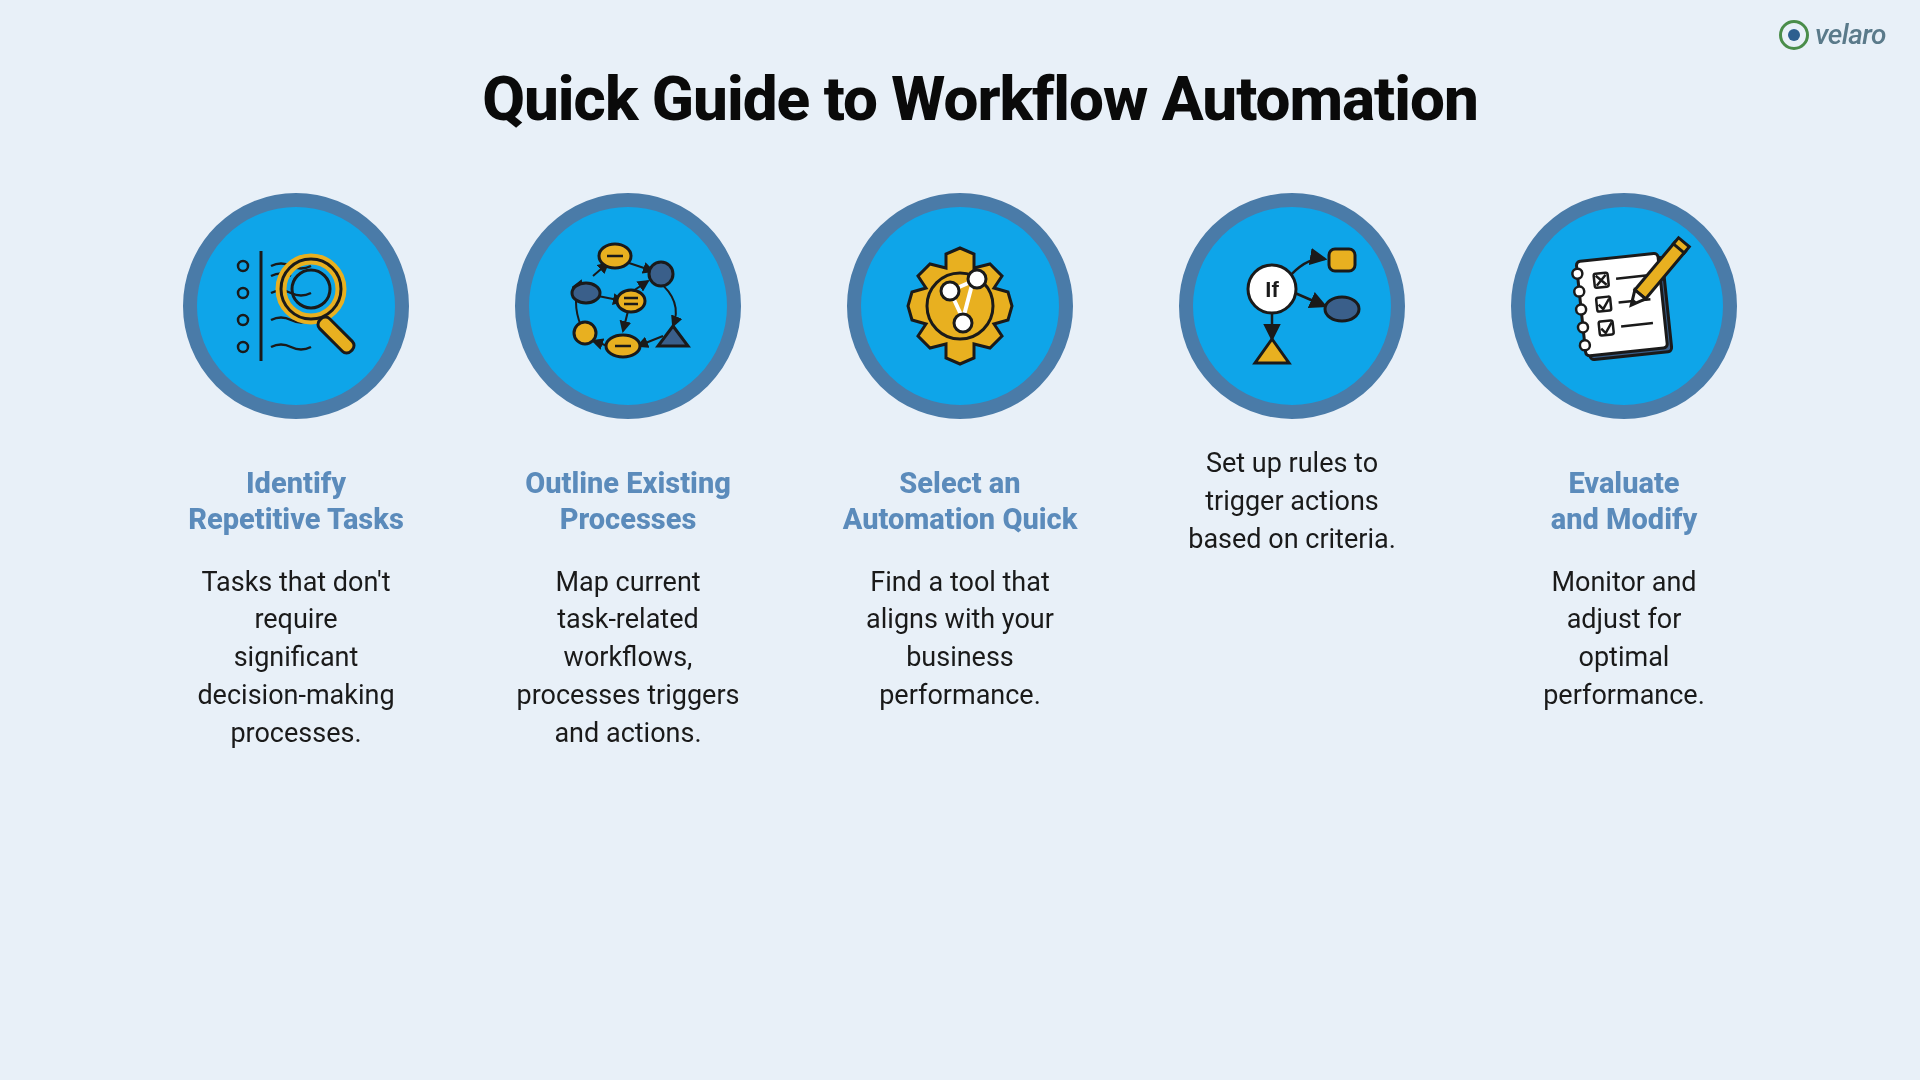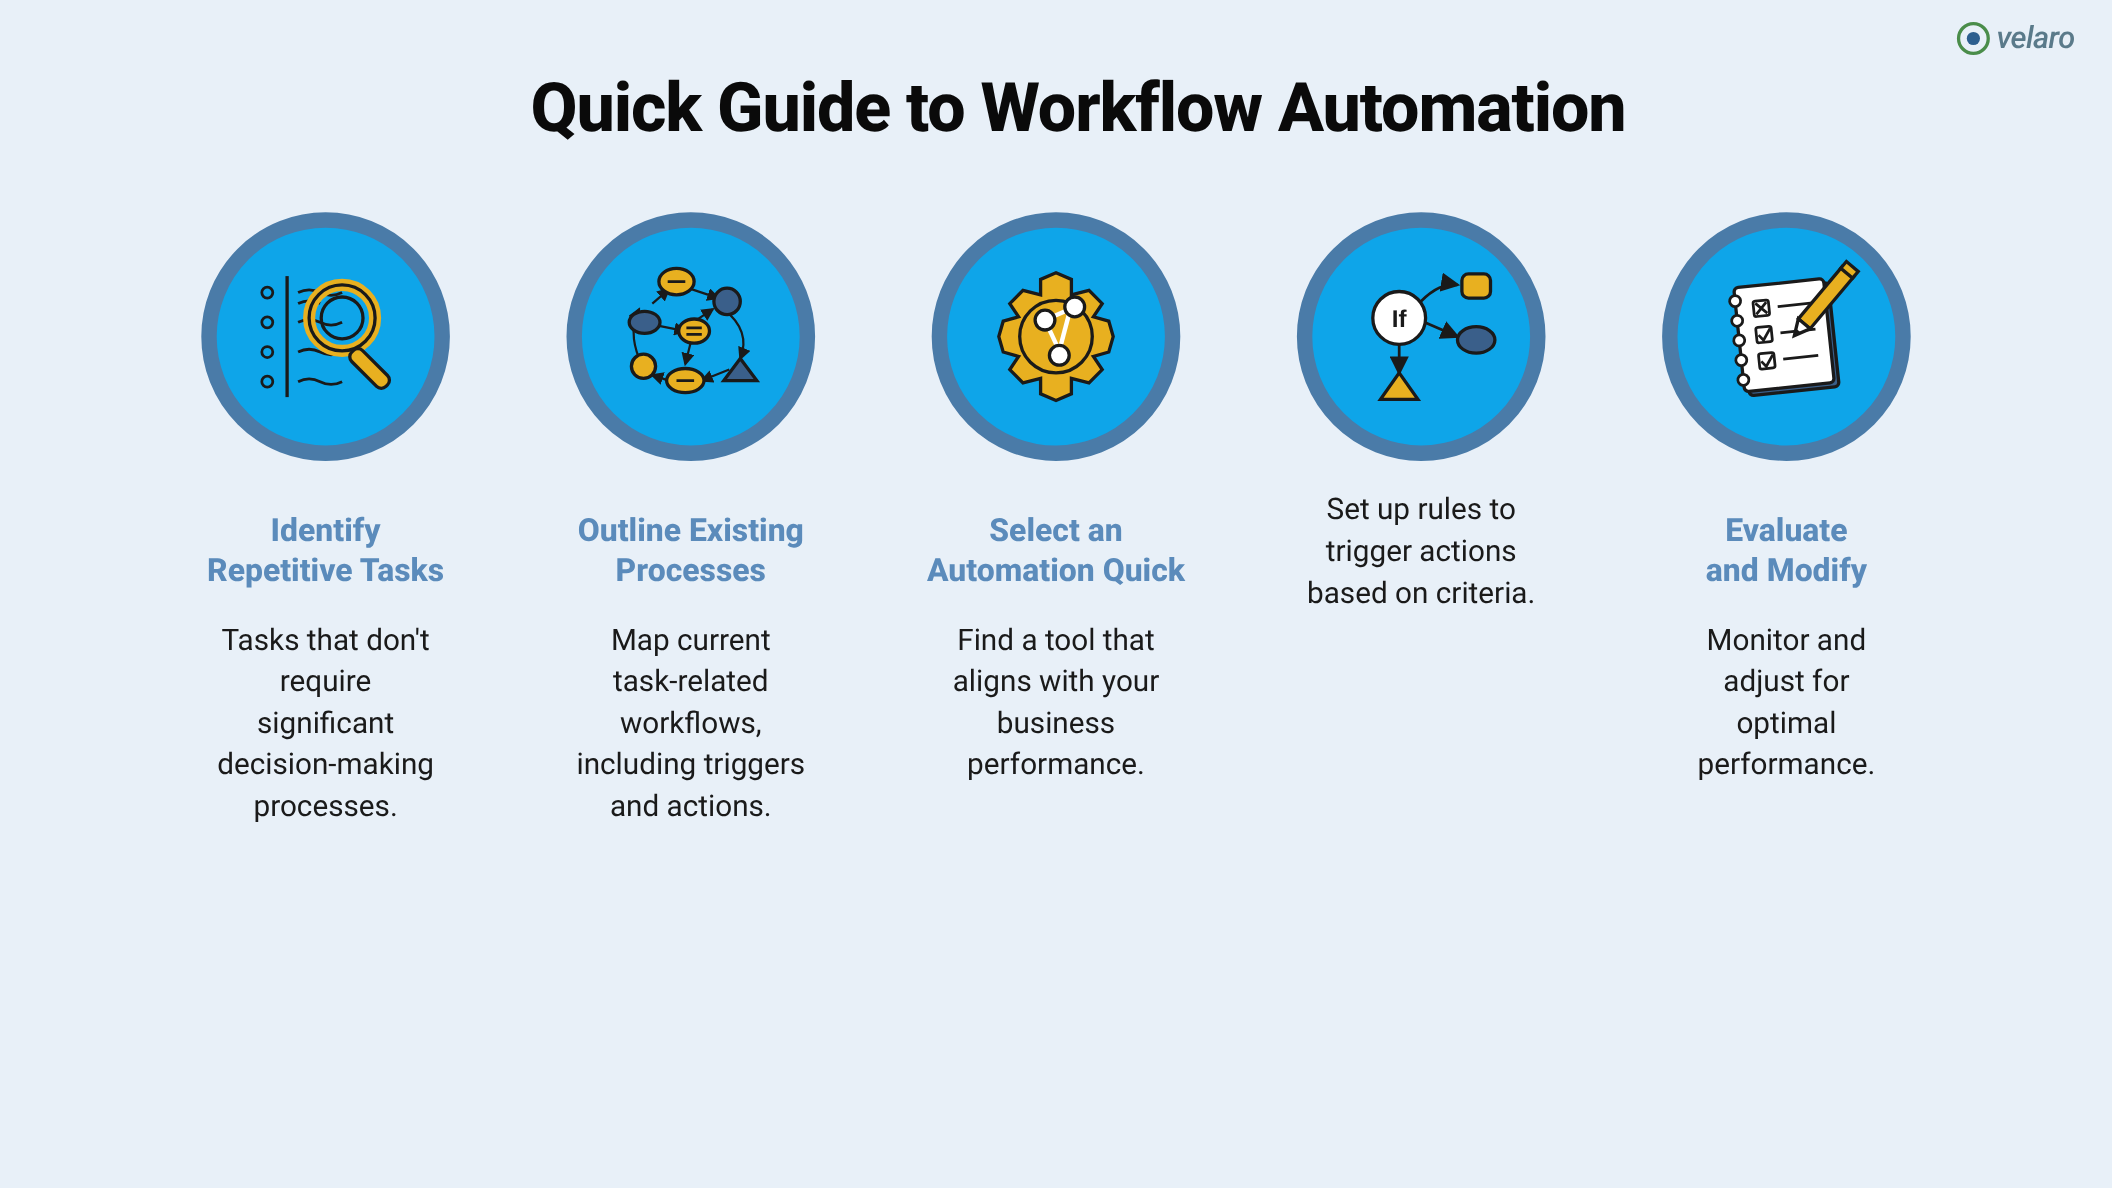--- a/index.html
+++ b/index.html
@@ -164,21 +164,21 @@
         <ellipse cx="78" cy="70" rx="14" ry="11" fill="#e8b020" stroke="#1a1a1a" stroke-width="3"></ellipse>
         <line x1="71" y1="67" x2="85" y2="67" stroke="#1a1a1a" stroke-width="2.5"></line>
         <line x1="71" y1="73" x2="85" y2="73" stroke="#1a1a1a" stroke-width="2.5"></line>
       </svg>
     </div>
     <div class="step-title">Outline Existing
 Processes</div>
     <div class="step-desc">Map current
 task-related
 workflows,
-including triggers
+processes triggers
 and actions.</div>
   </div>
 
   <div class="step">
     <div class="circle">
       <svg viewBox="0 0 150 150">
         <g transform="translate(75 75)">
           <path d="M0,-58 L14,-52 L14,-38 L30,-42 L42,-30 L34,-18 L48,-14 L52,0 L48,14 L34,18 L42,30 L30,42 L14,38 L14,52 L0,58 L-14,52 L-14,38 L-30,42 L-42,30 L-34,18 L-48,14 L-52,0 L-48,-14 L-34,-18 L-42,-30 L-30,-42 L-14,-38 L-14,-52 Z" fill="#e8b020" stroke="#1a1a1a" stroke-width="3"></path>
           <circle cx="0" cy="0" r="33" fill="#e8b020" stroke="#1a1a1a" stroke-width="3"></circle>
         </g>

